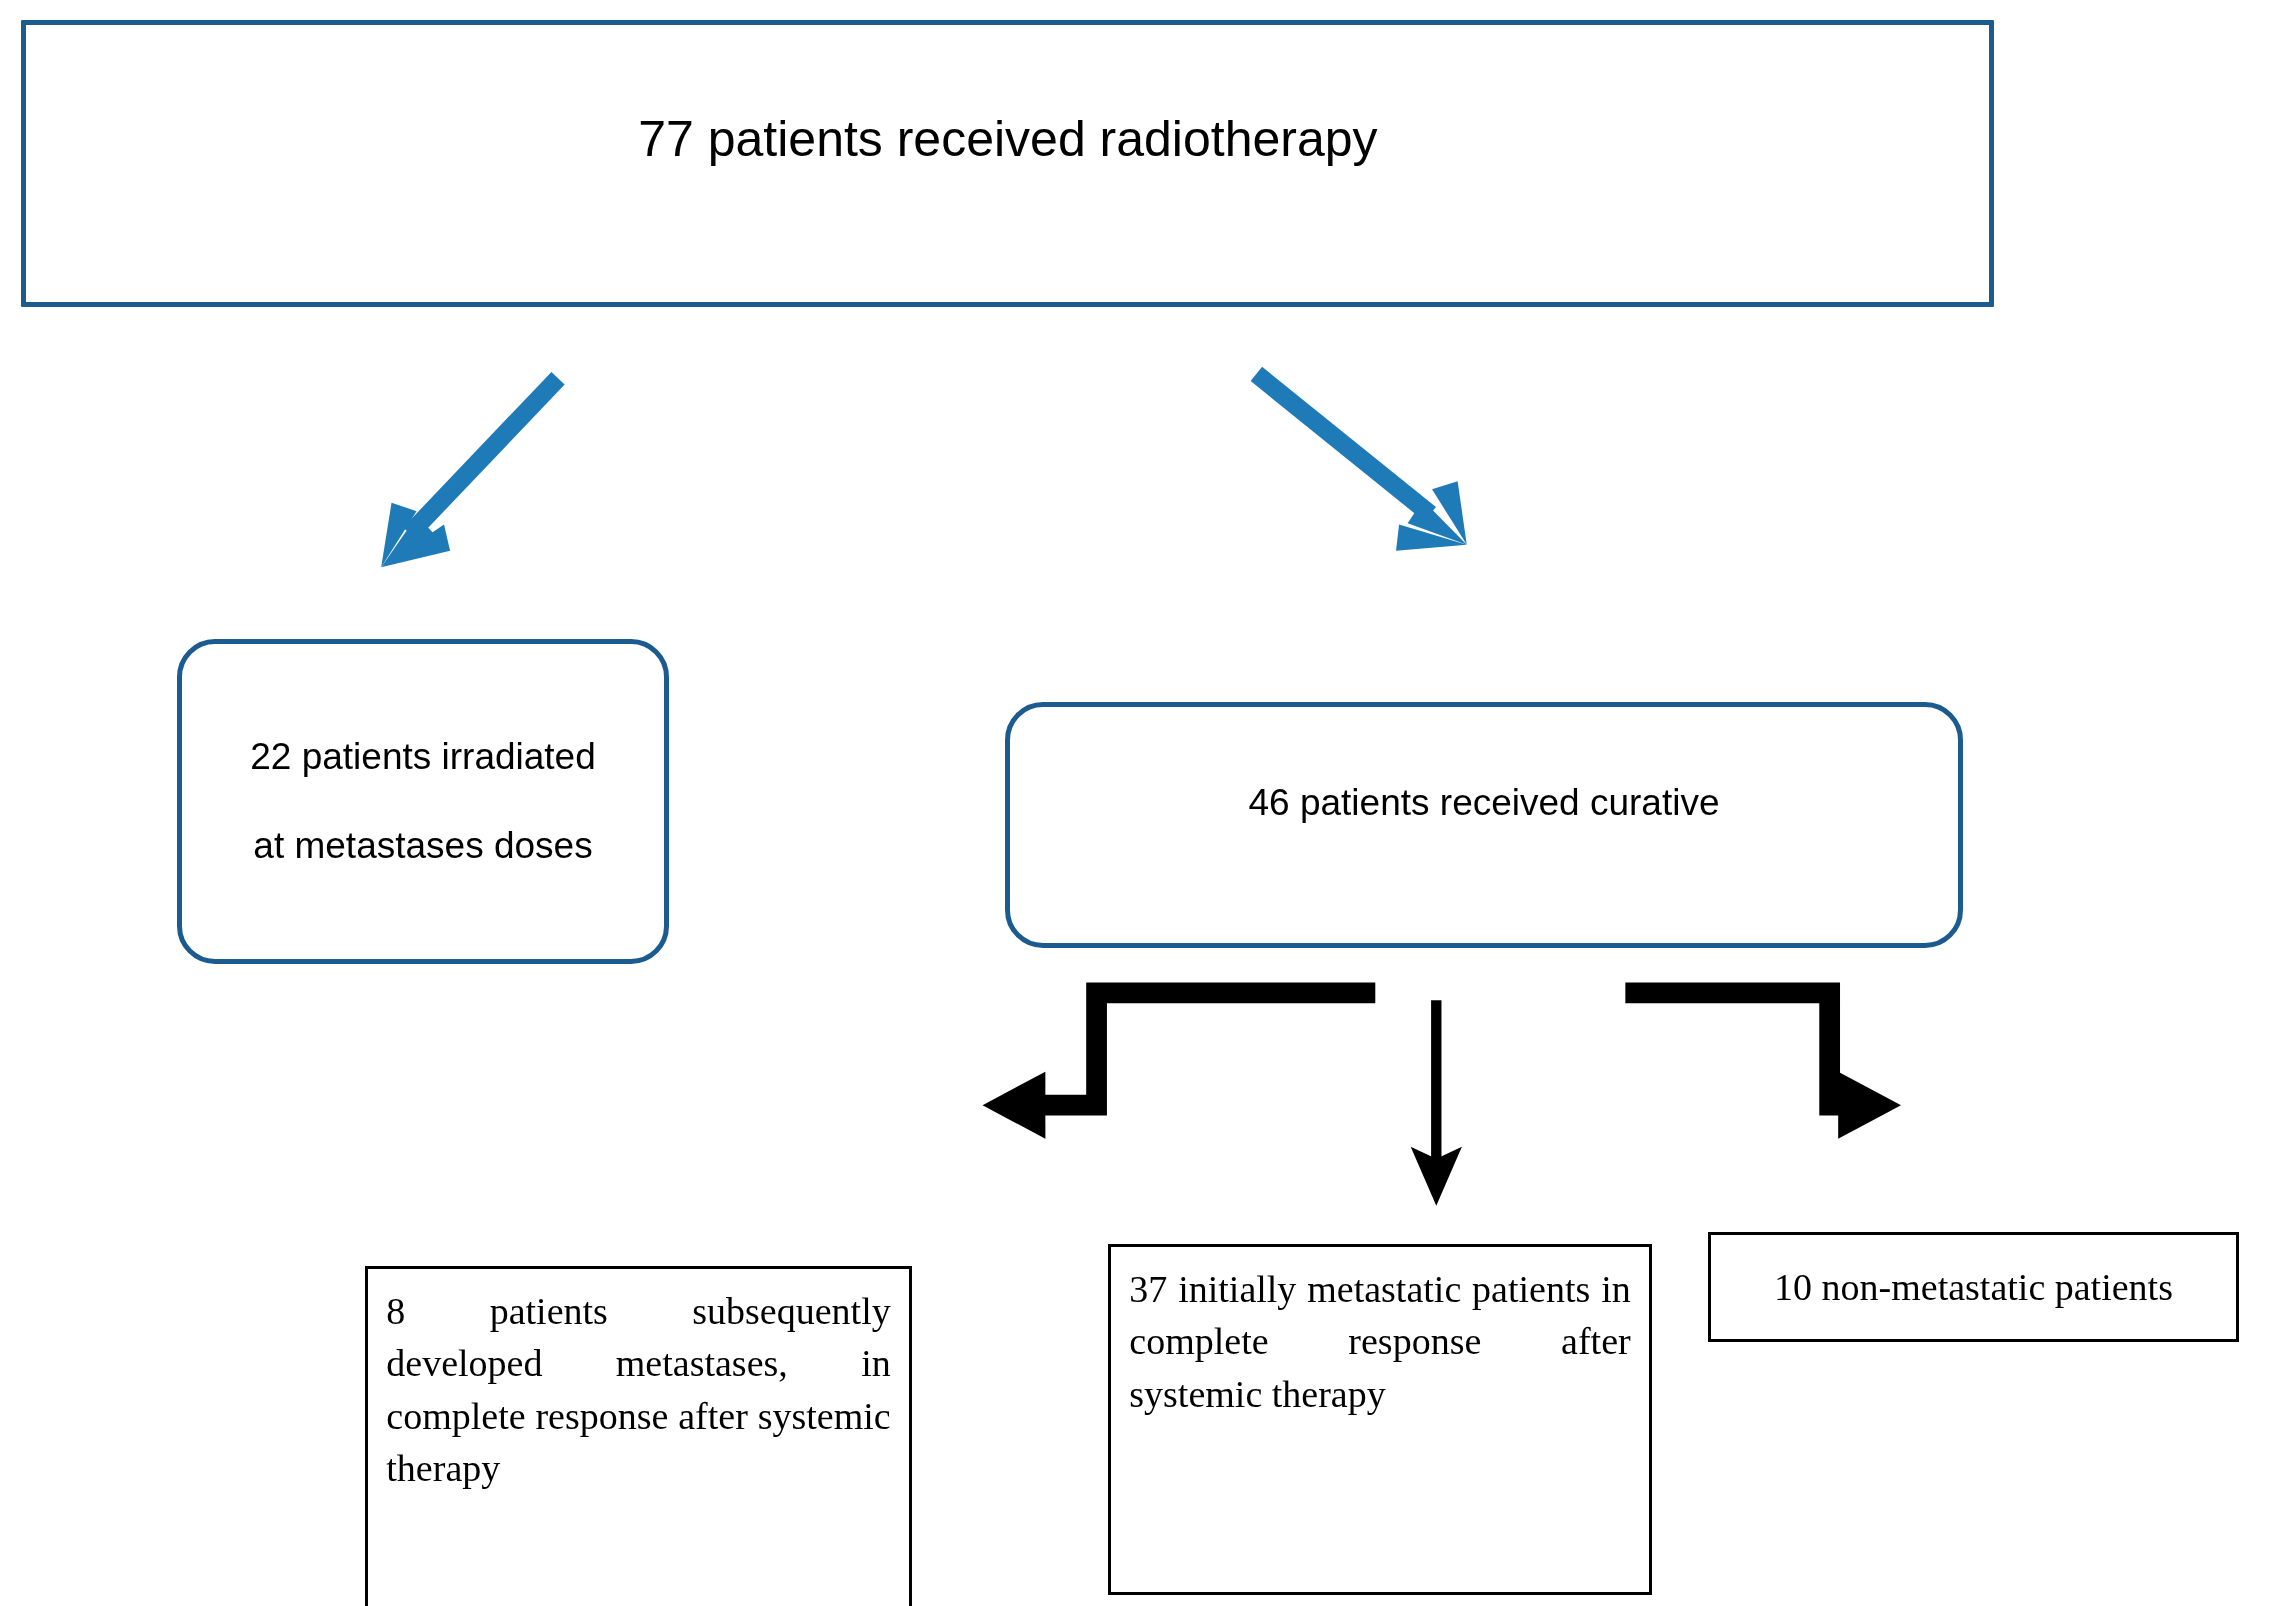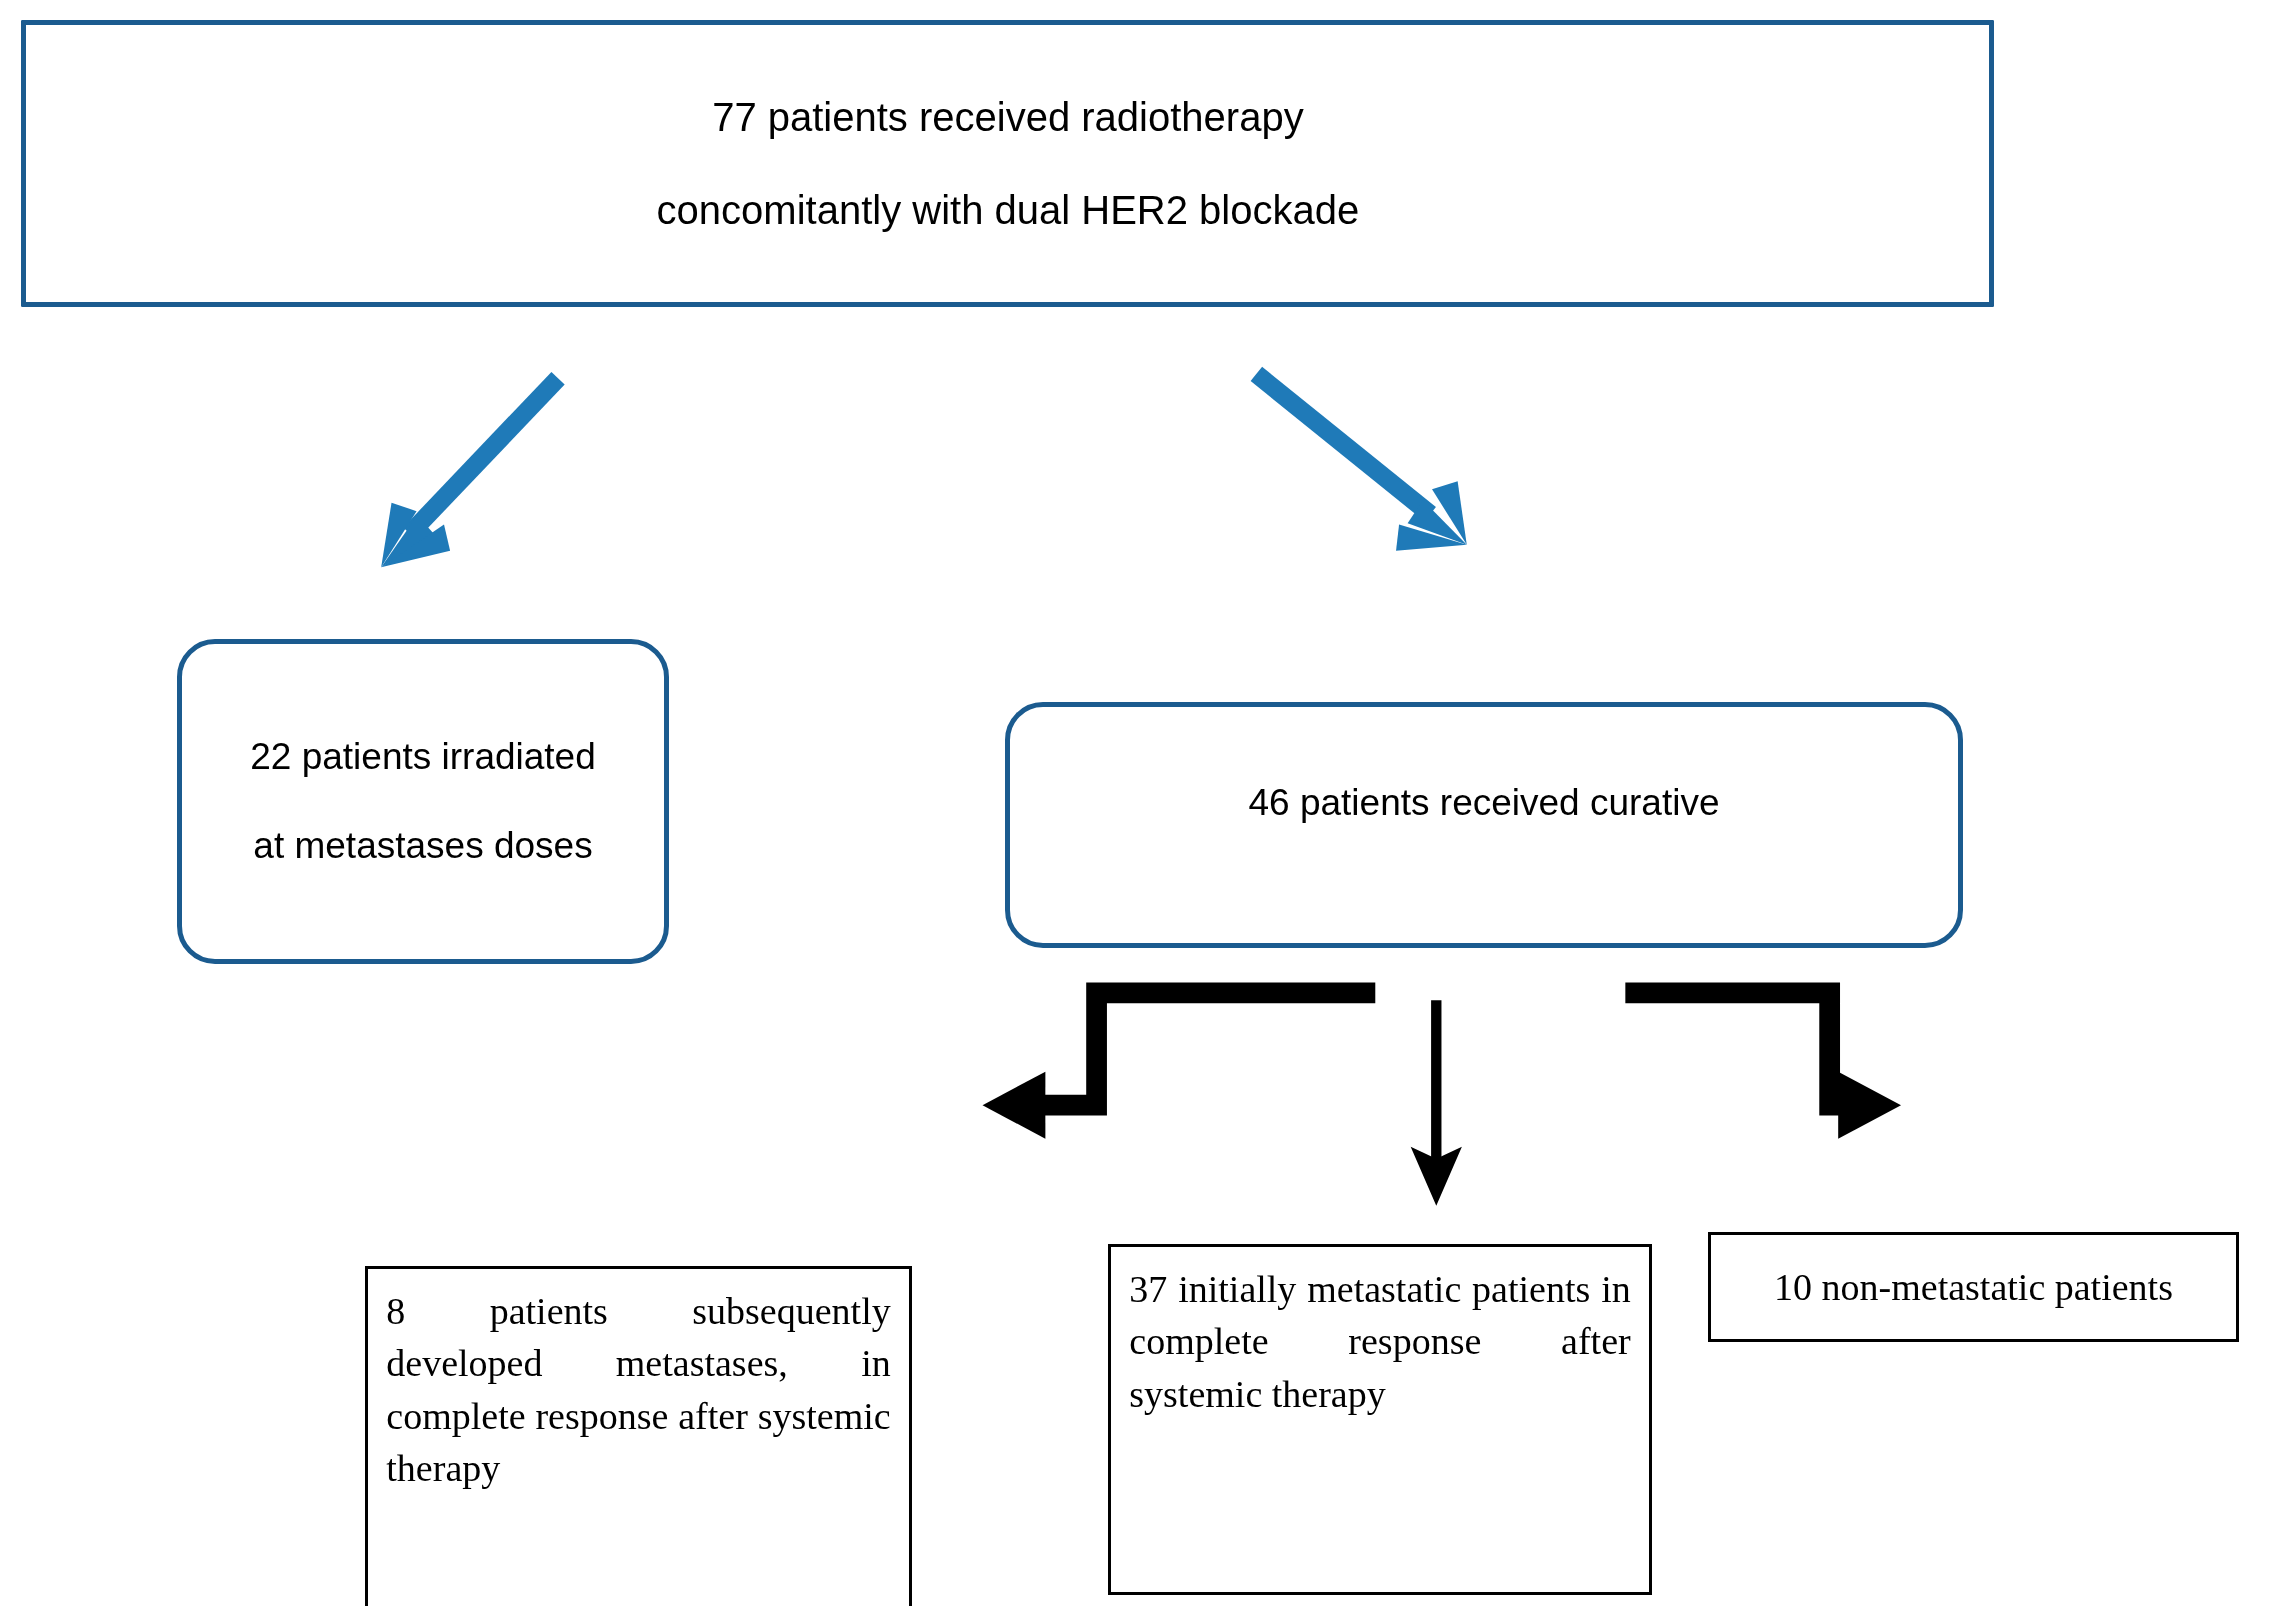--- a/index.html
+++ b/index.html
@@ -20,21 +20,21 @@
     align-items:center;
     justify-content:center;
   }
   
   #top-box{
     left:21.4px; top:20px; width:1973px; height:287px;
     border:5.5px solid #1b5b8f;
     border-radius:1.2px;
   }
   #top-box .line{
-    font-size:40px;
+    font-size:50px;
     color:#000000;
     line-height:1.1;
     text-align:center;
     white-space:nowrap;
   }
   #top-box .line.l1{ margin-bottom:49px; }
 
   
   .rounded{
     border:5.5px solid #1b5b8f;
@@ -121,21 +121,20 @@
     </g>
 
     <g>
       <path d="M 2665 1628 L 3000 1628 L 3000 1812 L 3050 1812" stroke="#000000" stroke-width="34" fill="none" stroke-linejoin="miter" stroke-linecap="butt"></path>
       <path d="M 3117 1812 L 3014 1757 L 3014 1867 Z" fill="#000000"></path>
     </g>
   </svg>
 
   <div class="node" id="top-box">
     <div class="line l1">77 patients received radiotherapy</div>
-    <div class="line l2">concomitantly with dual HER2 blockade</div>
   </div>
 
   <div class="node rounded" id="left-box">
     <div class="line l1">22 patients irradiated</div>
     <div class="line l2">at metastases doses</div>
   </div>
 
   <div class="node rounded" id="right-box">
     <div class="line l1">46 patients received curative</div>
   </div>

